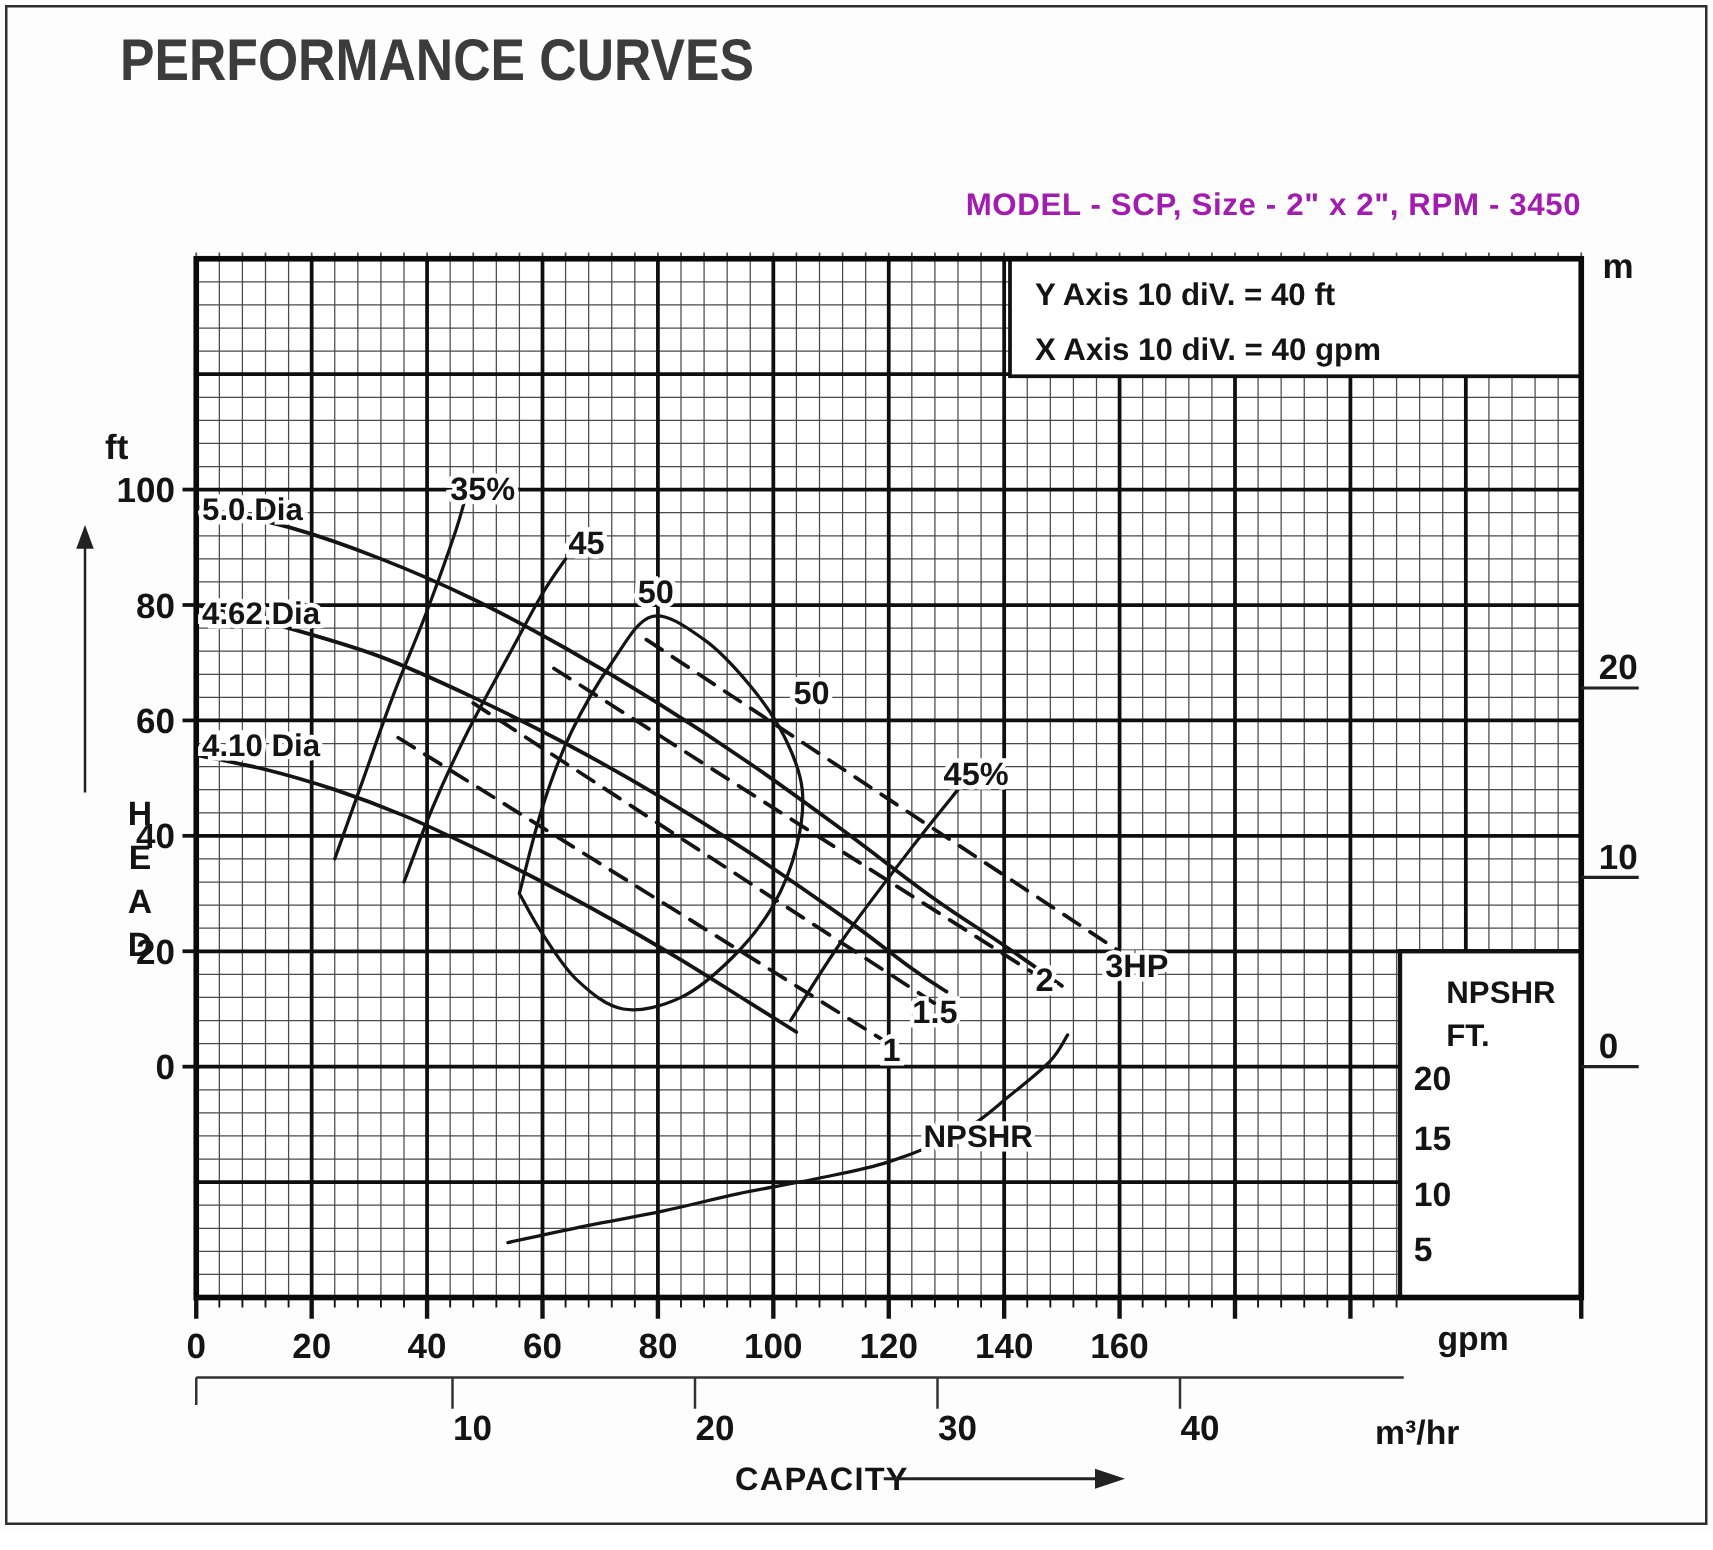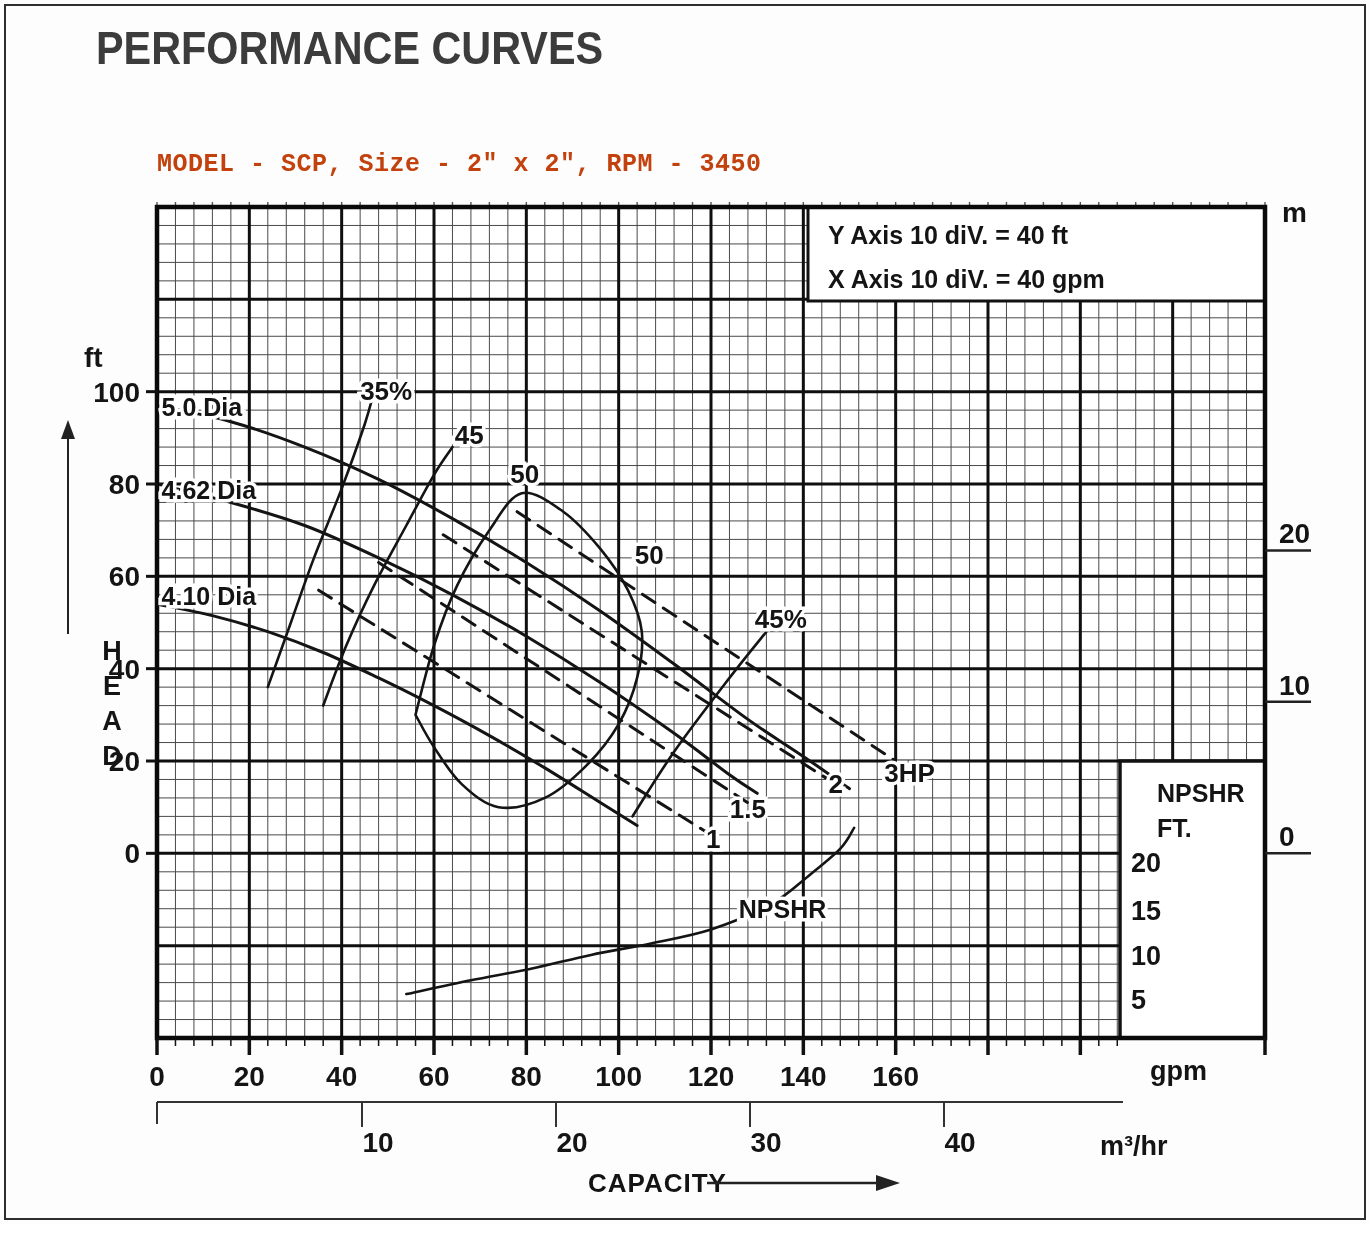--- a/index.html
+++ b/index.html
@@ -1,22 +1,22 @@
 <!DOCTYPE html>
 <html><head>
 <meta charset="utf-8">
 <style>
   html,body{margin:0;padding:0;background:#ffffff;}
   body{font-family:"Liberation Sans",sans-serif;}
   .page{position:relative;width:1370px;height:1224px;background:#fdfdfd;overflow:hidden;}
   .frame{position:absolute;inset:4px;border:2px solid #2e2e2e;pointer-events:none;}
   .main-title{position:absolute;left:96px;top:20px;margin:0;font-size:47px;font-weight:700;
     color:#3c3c3c;transform:scaleX(.88);transform-origin:left center;white-space:nowrap;}
-  .chart-title{position:absolute;left:157px;top:150px;width:1108px;text-align:left;
-    font-size:25px;font-weight:700;color:#c2410c;letter-spacing:.5px;font-family:Liberation Mono, monospace;}
+  .chart-title{position:absolute;left:157px;top:150px;width:1108px;text-align:right;
+    font-size:25px;font-weight:700;color:#a21caf;letter-spacing:.5px;}
   svg text{font-family:"Liberation Sans",sans-serif;font-weight:700;fill:#141414;}
 </style>
 </head>
 <body>
 
 <div class="page">
   <div class="frame"></div>
   <h1 class="main-title">PERFORMANCE CURVES</h1>
   <div class="chart-title">MODEL - SCP, Size - 2" x 2", RPM - 3450</div>
   <svg id="chart" width="1370" height="1240" viewBox="0 0 1370 1240" style="position:absolute;left:0;top:0;">

